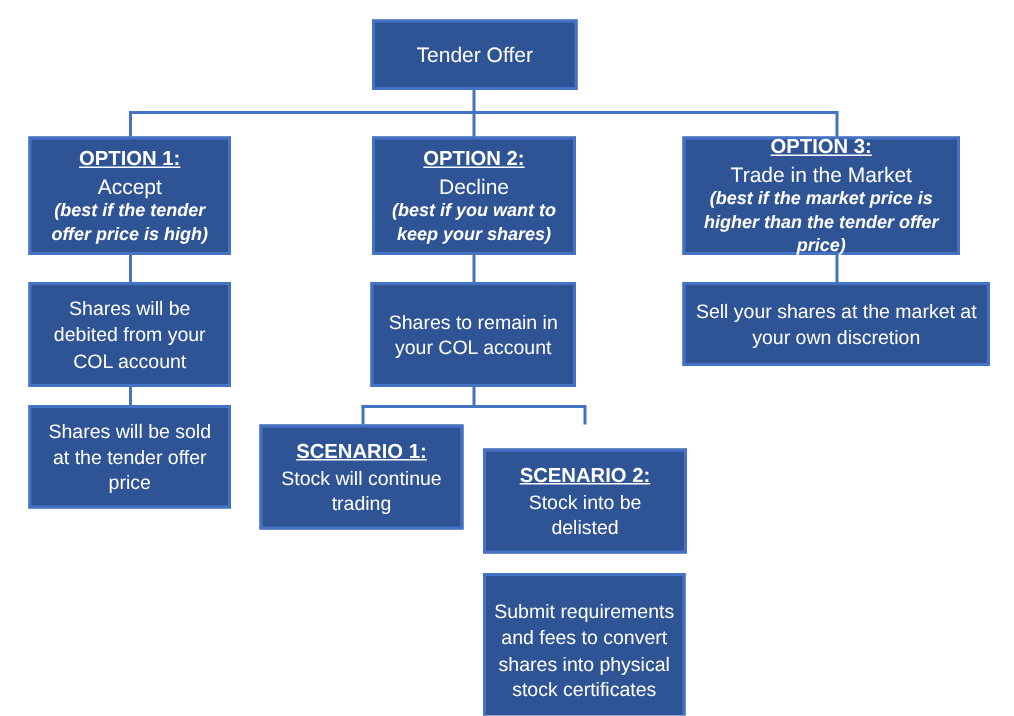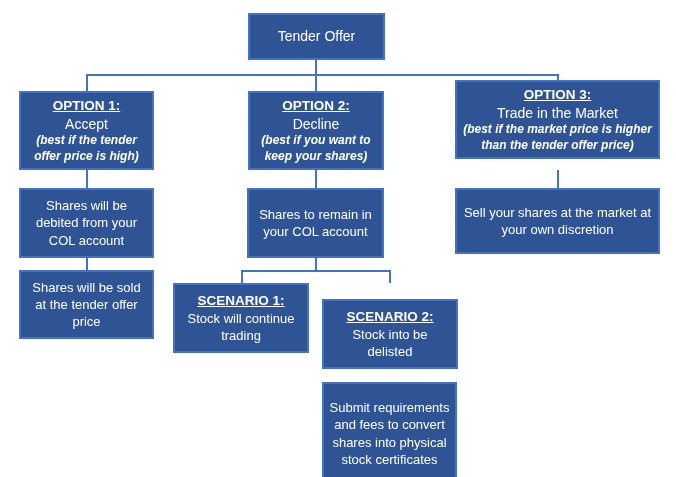--- a/index.html
+++ b/index.html
@@ -56,25 +56,25 @@
     position: absolute;
     background: var(--line);
   }
   .vline { width: 1.5px; }
   .hline { height: 1.5px; }
 
   
   .b-root { left: 248px; top: 13px;  width: 137px; height: 47px; }
   .b-opt1 { left: 19px;  top: 91px;  width: 135px; height: 79px; }
   .b-opt2 { left: 248px; top: 91px;  width: 136px; height: 79px; }
-  .b-opt3 { left: 455px; top: 80px;  width: 205px; height: 79px; }
+  .b-opt3 { left: 455px; top: 91px;  width: 185px; height: 79px; }
   .b-o1s1 { left: 19px;  top: 188px; width: 135px; height: 70px; }
   .b-o1s2 { left: 19px;  top: 270px; width: 135px; height: 69px; }
   .b-o2s1 { left: 247px; top: 188px; width: 137px; height: 70px; }
-  .b-o3s1 { left: 455px; top: 188px; width: 205px; height: 66px; }
+  .b-o3s1 { left: 455px; top: 188px; width: 205px; height: 56px; }
   .b-sc1  { left: 173px; top: 283px; width: 136px; height: 70px; }
   .b-sc2  { left: 322px; top: 299px; width: 136px; height: 70px; }
   .b-sub  { left: 322px; top: 382px; width: 135px; height: 103px; align-items: flex-end; }
 
   
   .l-root   { left: 315px; top: 60px;  height: 15px; }
   .l-main   { left: 86px;  top: 74px;  width: 472px; }
   .l-d1     { left: 86px;  top: 74px;  height: 17px; }
   .l-d2     { left: 315px; top: 74px;  height: 17px; }
   .l-d3     { left: 557px; top: 74px;  height: 17px; }

